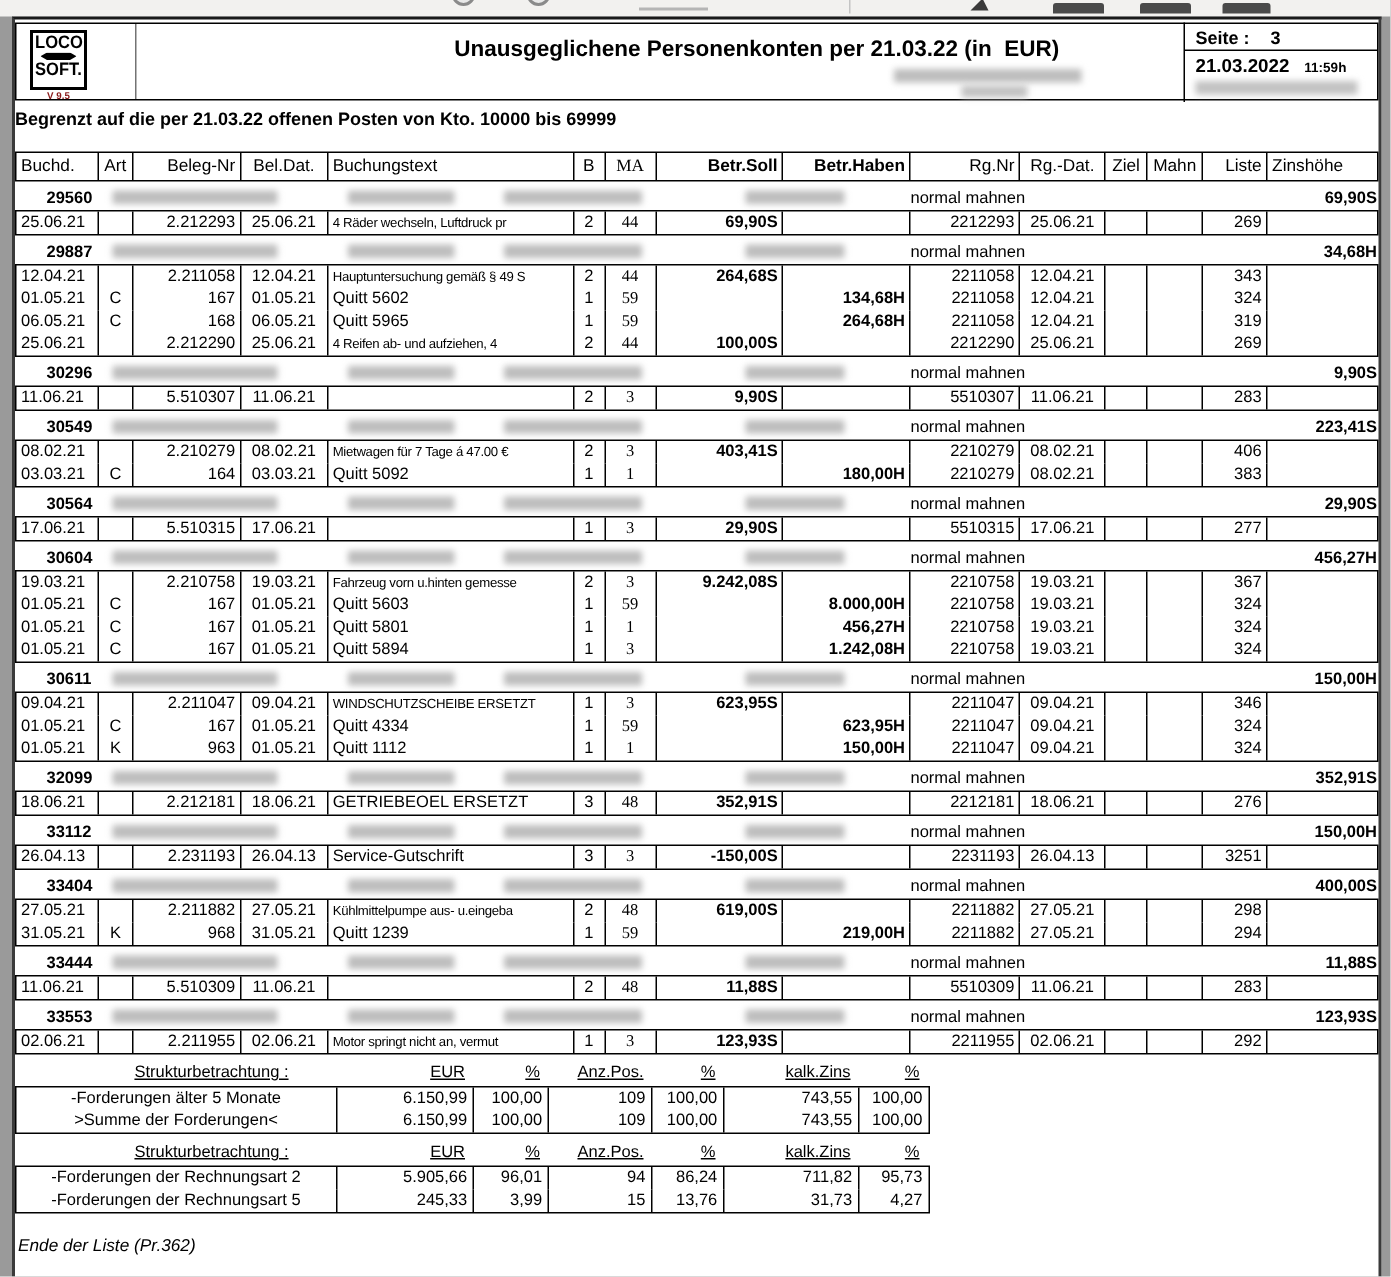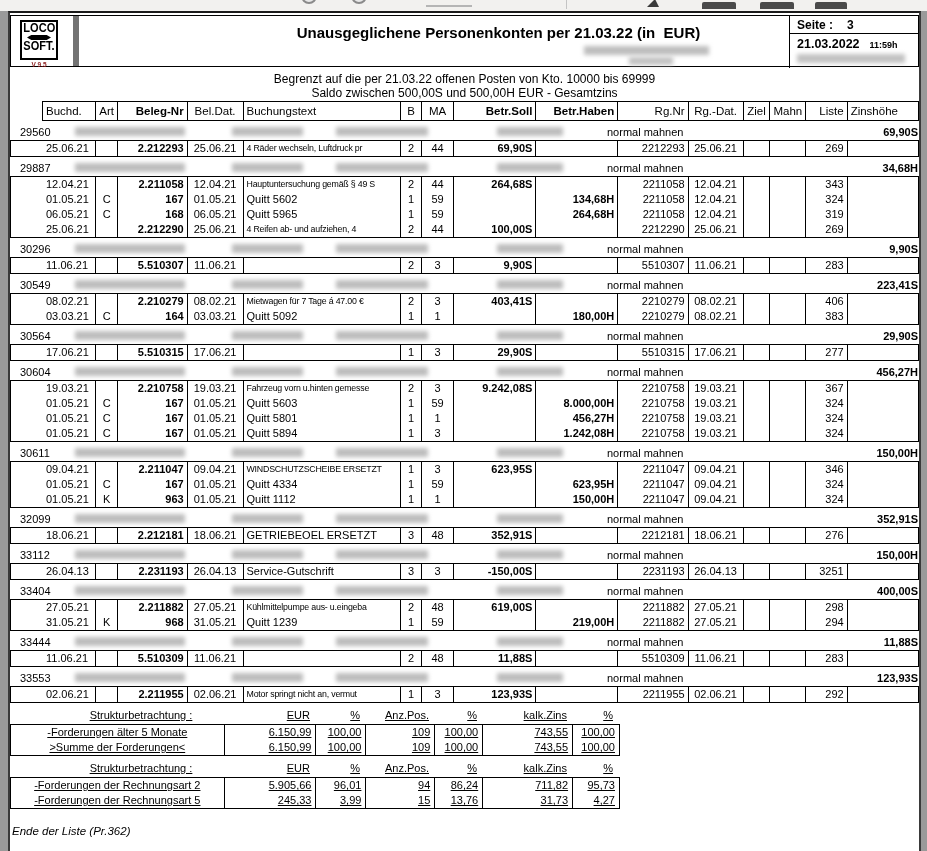--- a/index.html
+++ b/index.html
@@ -14,72 +14,72 @@
   .tb-dark { position:absolute; background:#4a4a4a; }
   .tb-tri { position:absolute; width:0; height:0; border-left:8px solid transparent; border-right:4px solid transparent; border-bottom:8px solid #3a3a3a; top:-1px; }
 
   
   .page { position:absolute; left:8px; top:11px; width:913px; height:840px; background:#fff;
           border-top:2px solid #1a1a1a; border-left:2px solid #3a3a3a; border-right:2px solid #3a3a3a; }
   .content { position:relative; width:909px; margin-left:0; color:#000; }
 
   
   .rpt-header { position:relative; margin-top:2px; height:52px; border:1px solid #000; display:flex; }
-  .logo-cell { width:68px; border-right:6px solid #737373; position:relative; }
+  .logo-cell { width:80px; border-right:1px solid #737373; position:relative; }
   .logo-box { position:absolute; left:9px; top:4px; width:38px; height:40px; border:2px solid #000; text-align:center; padding-top:1px; }
   .logo-word { font-size:12px; font-weight:bold; letter-spacing:0px; line-height:11px; font-family:"Liberation Sans",sans-serif; transform:scaleX(.92); }
   .logo-diamond { width:24px; height:5px; background:#000; margin:1px auto 1px auto; clip-path:polygon(0 50%,18% 0,82% 0,100% 50%,82% 100%,18% 100%); }
   .logo-version { position:absolute; left:9px; top:45px; width:38px; text-align:center; font-size:6.5px; font-weight:bold; color:#8b1a1a; }
   .title-cell { flex:1; position:relative; }
   .rpt-title { position:absolute; left:0; right:0; top:8px; text-align:center; font-size:15px; font-weight:bold; white-space:pre; }
   .hdr-blur1 { position:absolute; left:505px; top:30px; width:125px; height:9px; background:#bdbdbd; filter:blur(2px); }
   .hdr-blur2 { position:absolute; left:550px; top:41px; width:44px; height:8px; background:#c2c2c2; filter:blur(2px); }
   .pageinfo-cell { position:absolute; right:0; top:-1px; width:129px; height:53px; border-left:1px solid #000; }
   .seite-row { height:19px; border-bottom:1px solid #000; font-size:12px; font-weight:bold; padding:3px 0 0 7px; }
   .seite-num { margin-left:14px; }
   .date-row { padding:3px 0 0 7px; font-size:12.5px; font-weight:bold; }
   .time { font-size:9px; font-weight:bold; margin-left:10px; }
   .date-blur { position:absolute; left:7px; top:39px; width:108px; height:9px; background:#c2c2c2; filter:blur(2px); }
 
   
-  .subtitle { text-align:center; font-weight:normal; font-size:12px; padding-top:5px; line-height:14px; height:34px; }
+  .subtitle { text-align:left; font-weight:bold; font-size:12px; padding-top:5px; line-height:14px; height:34px; }
 
   
-  .flexrow { display:flex;margin-left:32px; }
-  .c0{width:55px;} .c1{width:23px;} .c2{width:72px;font-weight:bold;} .c3{width:58px;} .c4{width:164px;}
-  .c5{width:21px;} .c6{width:34px;} .c7{width:85px;} .c8{width:85px;} .c9{width:73px;}
+  .flexrow { display:flex; }
+  .c0{width:55px;} .c1{width:23px;} .c2{width:72px;} .c3{width:58px;} .c4{width:164px;}
+  .c5{width:21px;} .c6{width:34px;font-family:Liberation Serif, serif;} .c7{width:85px;} .c8{width:85px;} .c9{width:73px;}
   .c10{width:57px;} .c11{width:28px;} .c12{width:37px;} .c13{width:43px;} .c14{width:73px; border-right:none !important;}
   .cell { border-right:1px solid #000; font-size:11px; line-height:18px; overflow:hidden; white-space:nowrap; }
   .a-l{text-align:left; padding-left:3px;} .a-c{text-align:center;} .a-r{text-align:right; padding-right:3px;}
   .b{font-weight:bold;}
   .cond{font-size:8.8px; letter-spacing:-0.2px;}
 
   .colhead-box { border:1px solid #000; height:20px; }
   .colhead-box .cell { line-height:19px; font-size:11.5px; }
 
   
   .account-line { position:relative; height:15px; margin-top:4px; font-size:11px; }
-  .acct-no { position:absolute; left:10px; top:1px; font-weight:normal; }
+  .acct-no { position:absolute; left:21px; top:1px; font-weight:bold; }
   .acct-blur { position:absolute; top:2px; height:9px; background:#bdbdbd; filter:blur(2px); border-radius:1px; }
   .ab1{left:65px;width:110px;} .ab2{left:222px;width:71px;} .ab3{left:326px;width:92px;} .ab4{left:487px;width:66px;}
   .dunning { position:absolute; left:597px; top:1px; }
   .saldo { position:absolute; right:1px; top:1px; font-weight:bold; }
   .detail-box { border:1px solid #000; }
   .trow { display:flex; height:15px; }
   .trow .cell { line-height:14px; }
 
   
   .struct-section { margin-top:6px; }
   .struct-head { display:flex; height:15px; font-size:11px; }
   .struct-head span { text-decoration:underline; }
   .s0{width:214px;} .s1{width:92px;} .s2{width:50px;} .s3{width:69px;} .s4{width:48px;} .s5{width:90px;} .s6{width:46px; border-right:none !important;}
   .sh-c{text-align:center;padding-left:48px;} .sh-r{text-align:right; padding-right:6px;}
   .struct-box { border:1px solid #000; width:610px; }
   .srow { display:flex; height:15px; font-size:11px; }
-  .scell { border-right:1px solid #000; line-height:14px; white-space:nowrap; overflow:hidden;text-decoration:underline; }
+  .scell { border-right:1px solid #000; line-height:14px; white-space:nowrap; overflow:hidden; }
   .scell.lab { text-align:center; }
   .scell.num { text-align:right; padding-right:4px; }
 
   .footer-line { margin-top:16px; margin-left:2px; font-size:11.5px;font-style:italic; }
 </style>
 </head>
 <body>
 
 <div class="toolbar">
   <div class="tb-circle" style="left:301px"></div>
@@ -115,21 +115,20 @@
       </div>
       <div class="date-row">
         <span>21.03.2022</span><span class="time">11:59h</span>
       </div>
       <div class="date-blur"></div>
     </div>
   </div>
 
   <div class="subtitle">
     <div>Begrenzt auf die per 21.03.22 offenen Posten von Kto. 10000 bis 69999</div>
-    <div>Saldo zwischen 500,00S und 500,00H EUR - Gesamtzins</div>
   </div>
 
   <div class="colhead-box flexrow" id="colhead">
         <div class="cell c0 a-l">Buchd.</div>
         <div class="cell c1 a-c">Art</div>
         <div class="cell c2 a-r">Beleg-Nr</div>
         <div class="cell c3 a-c">Bel.Dat.</div>
         <div class="cell c4 a-l">Buchungstext</div>
         <div class="cell c5 a-c">B</div>
         <div class="cell c6 a-c">MA</div>

